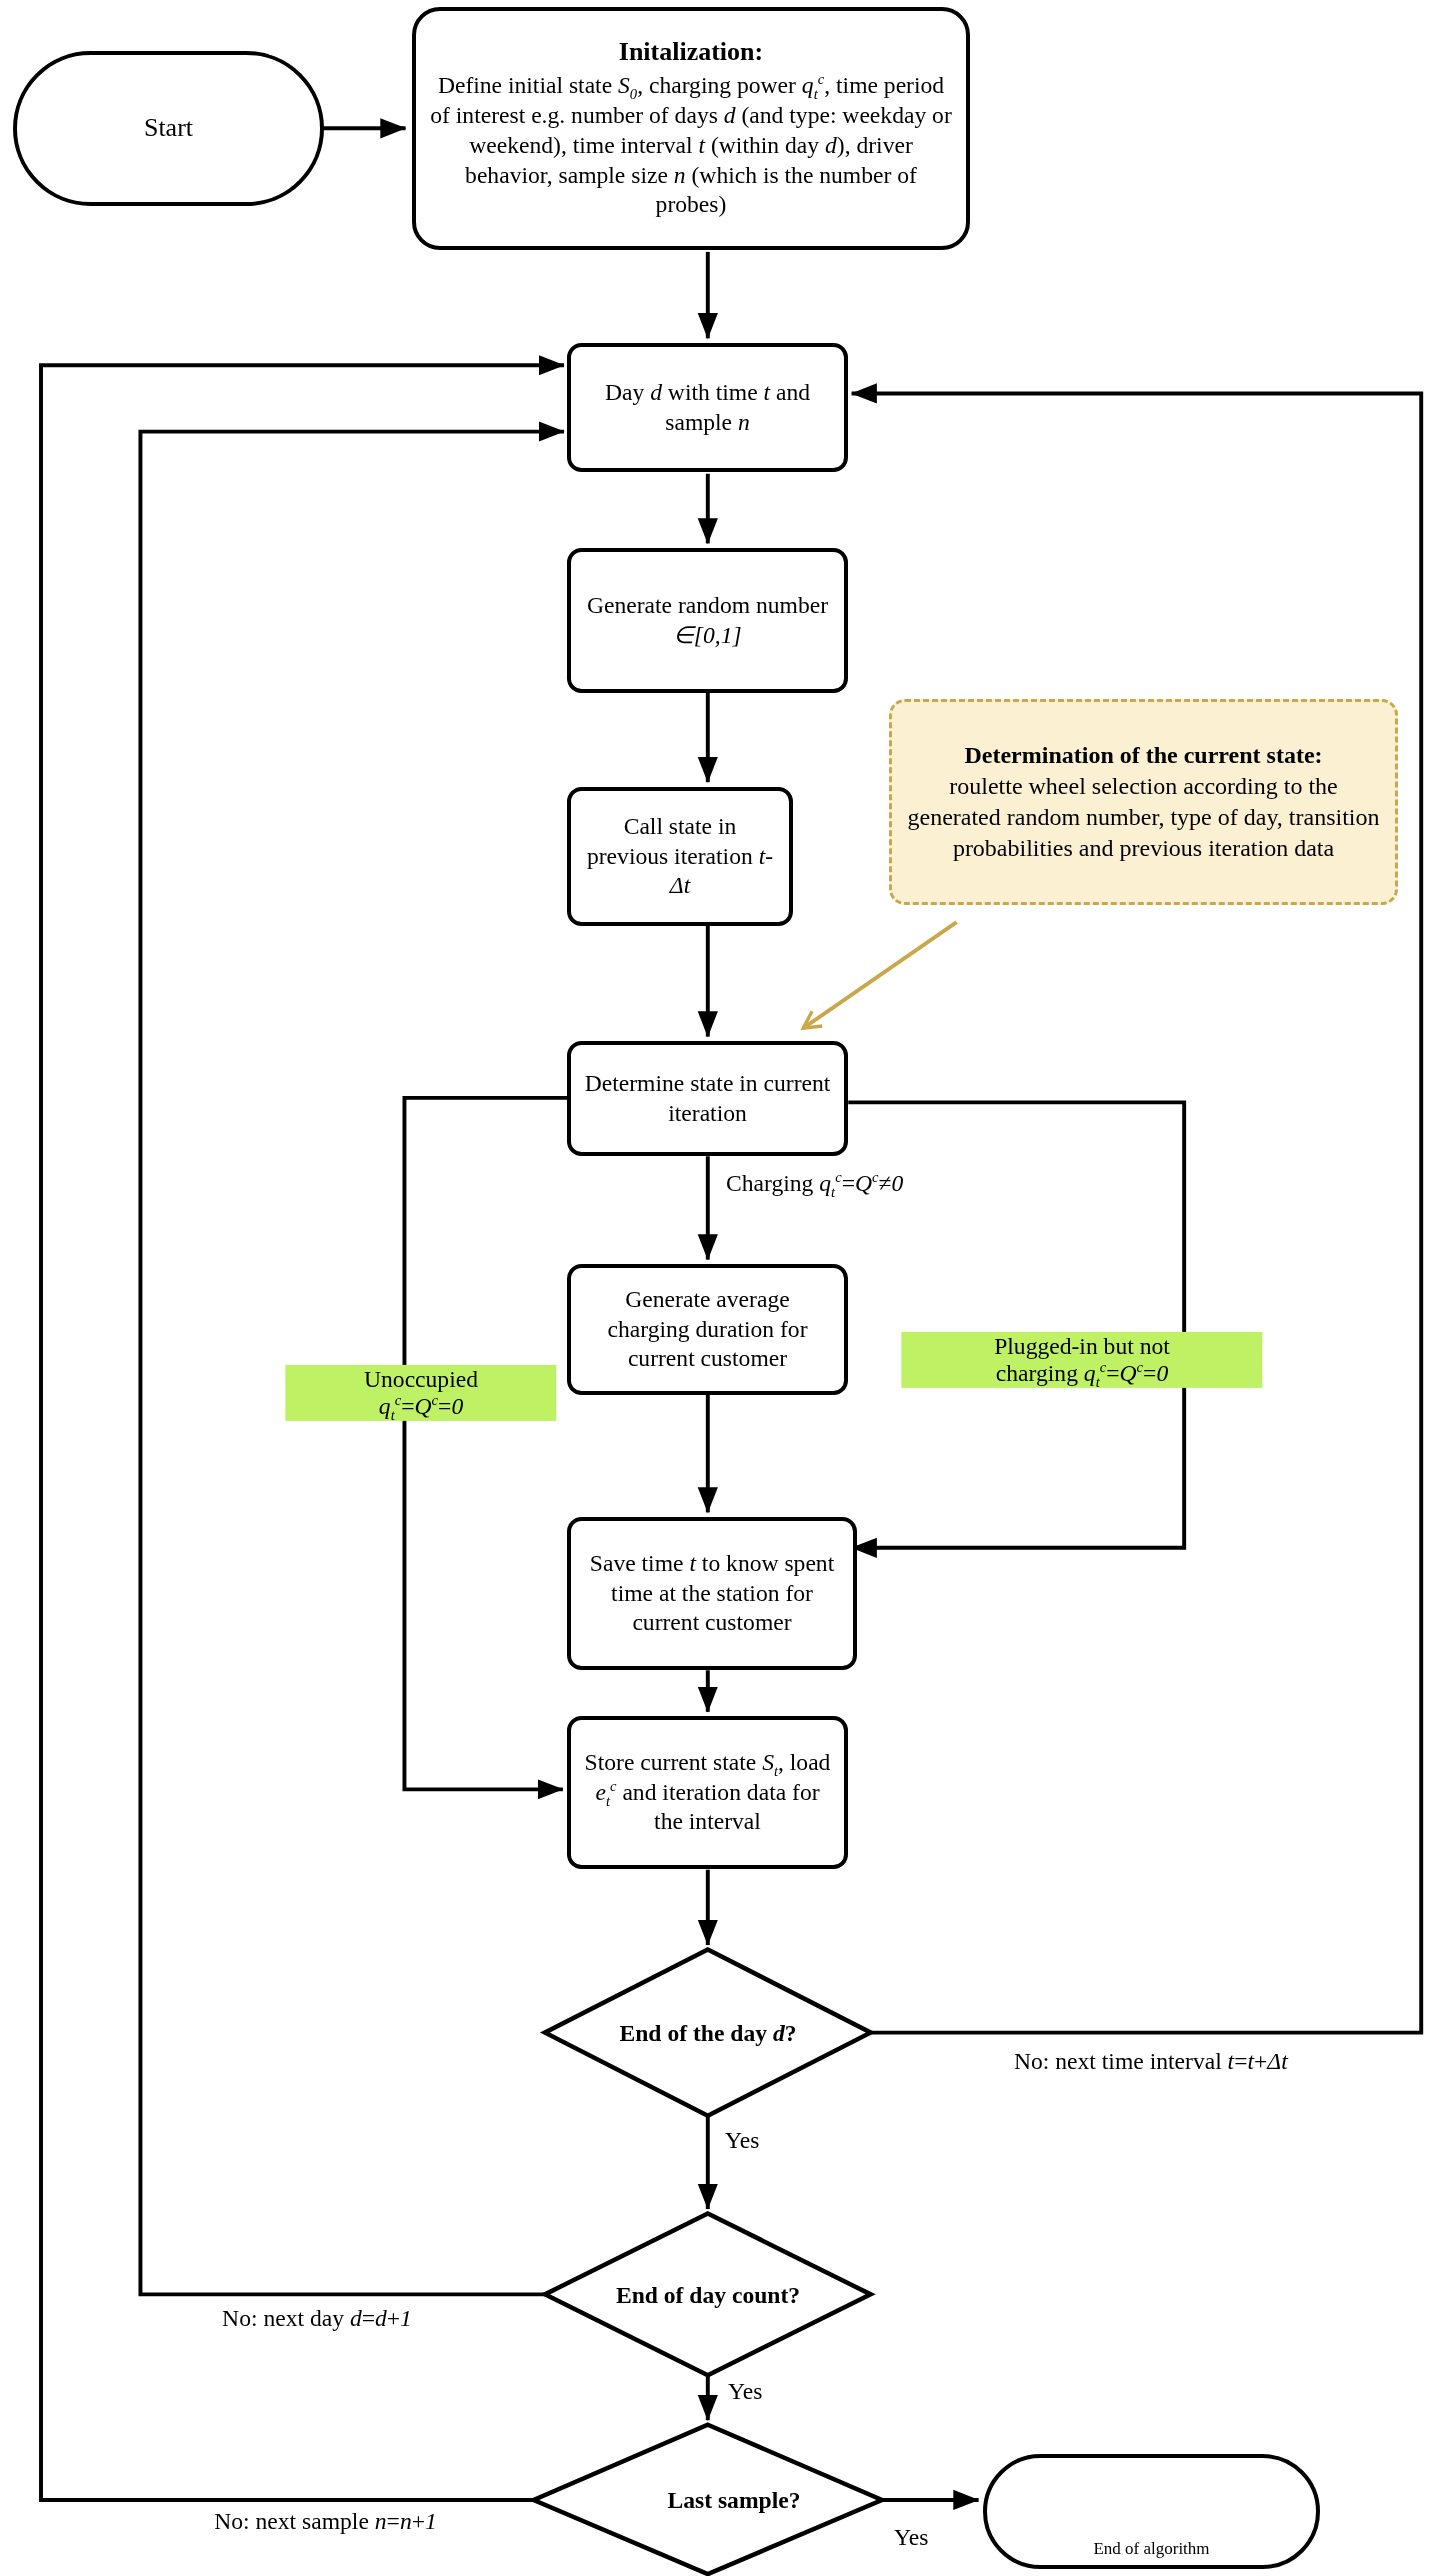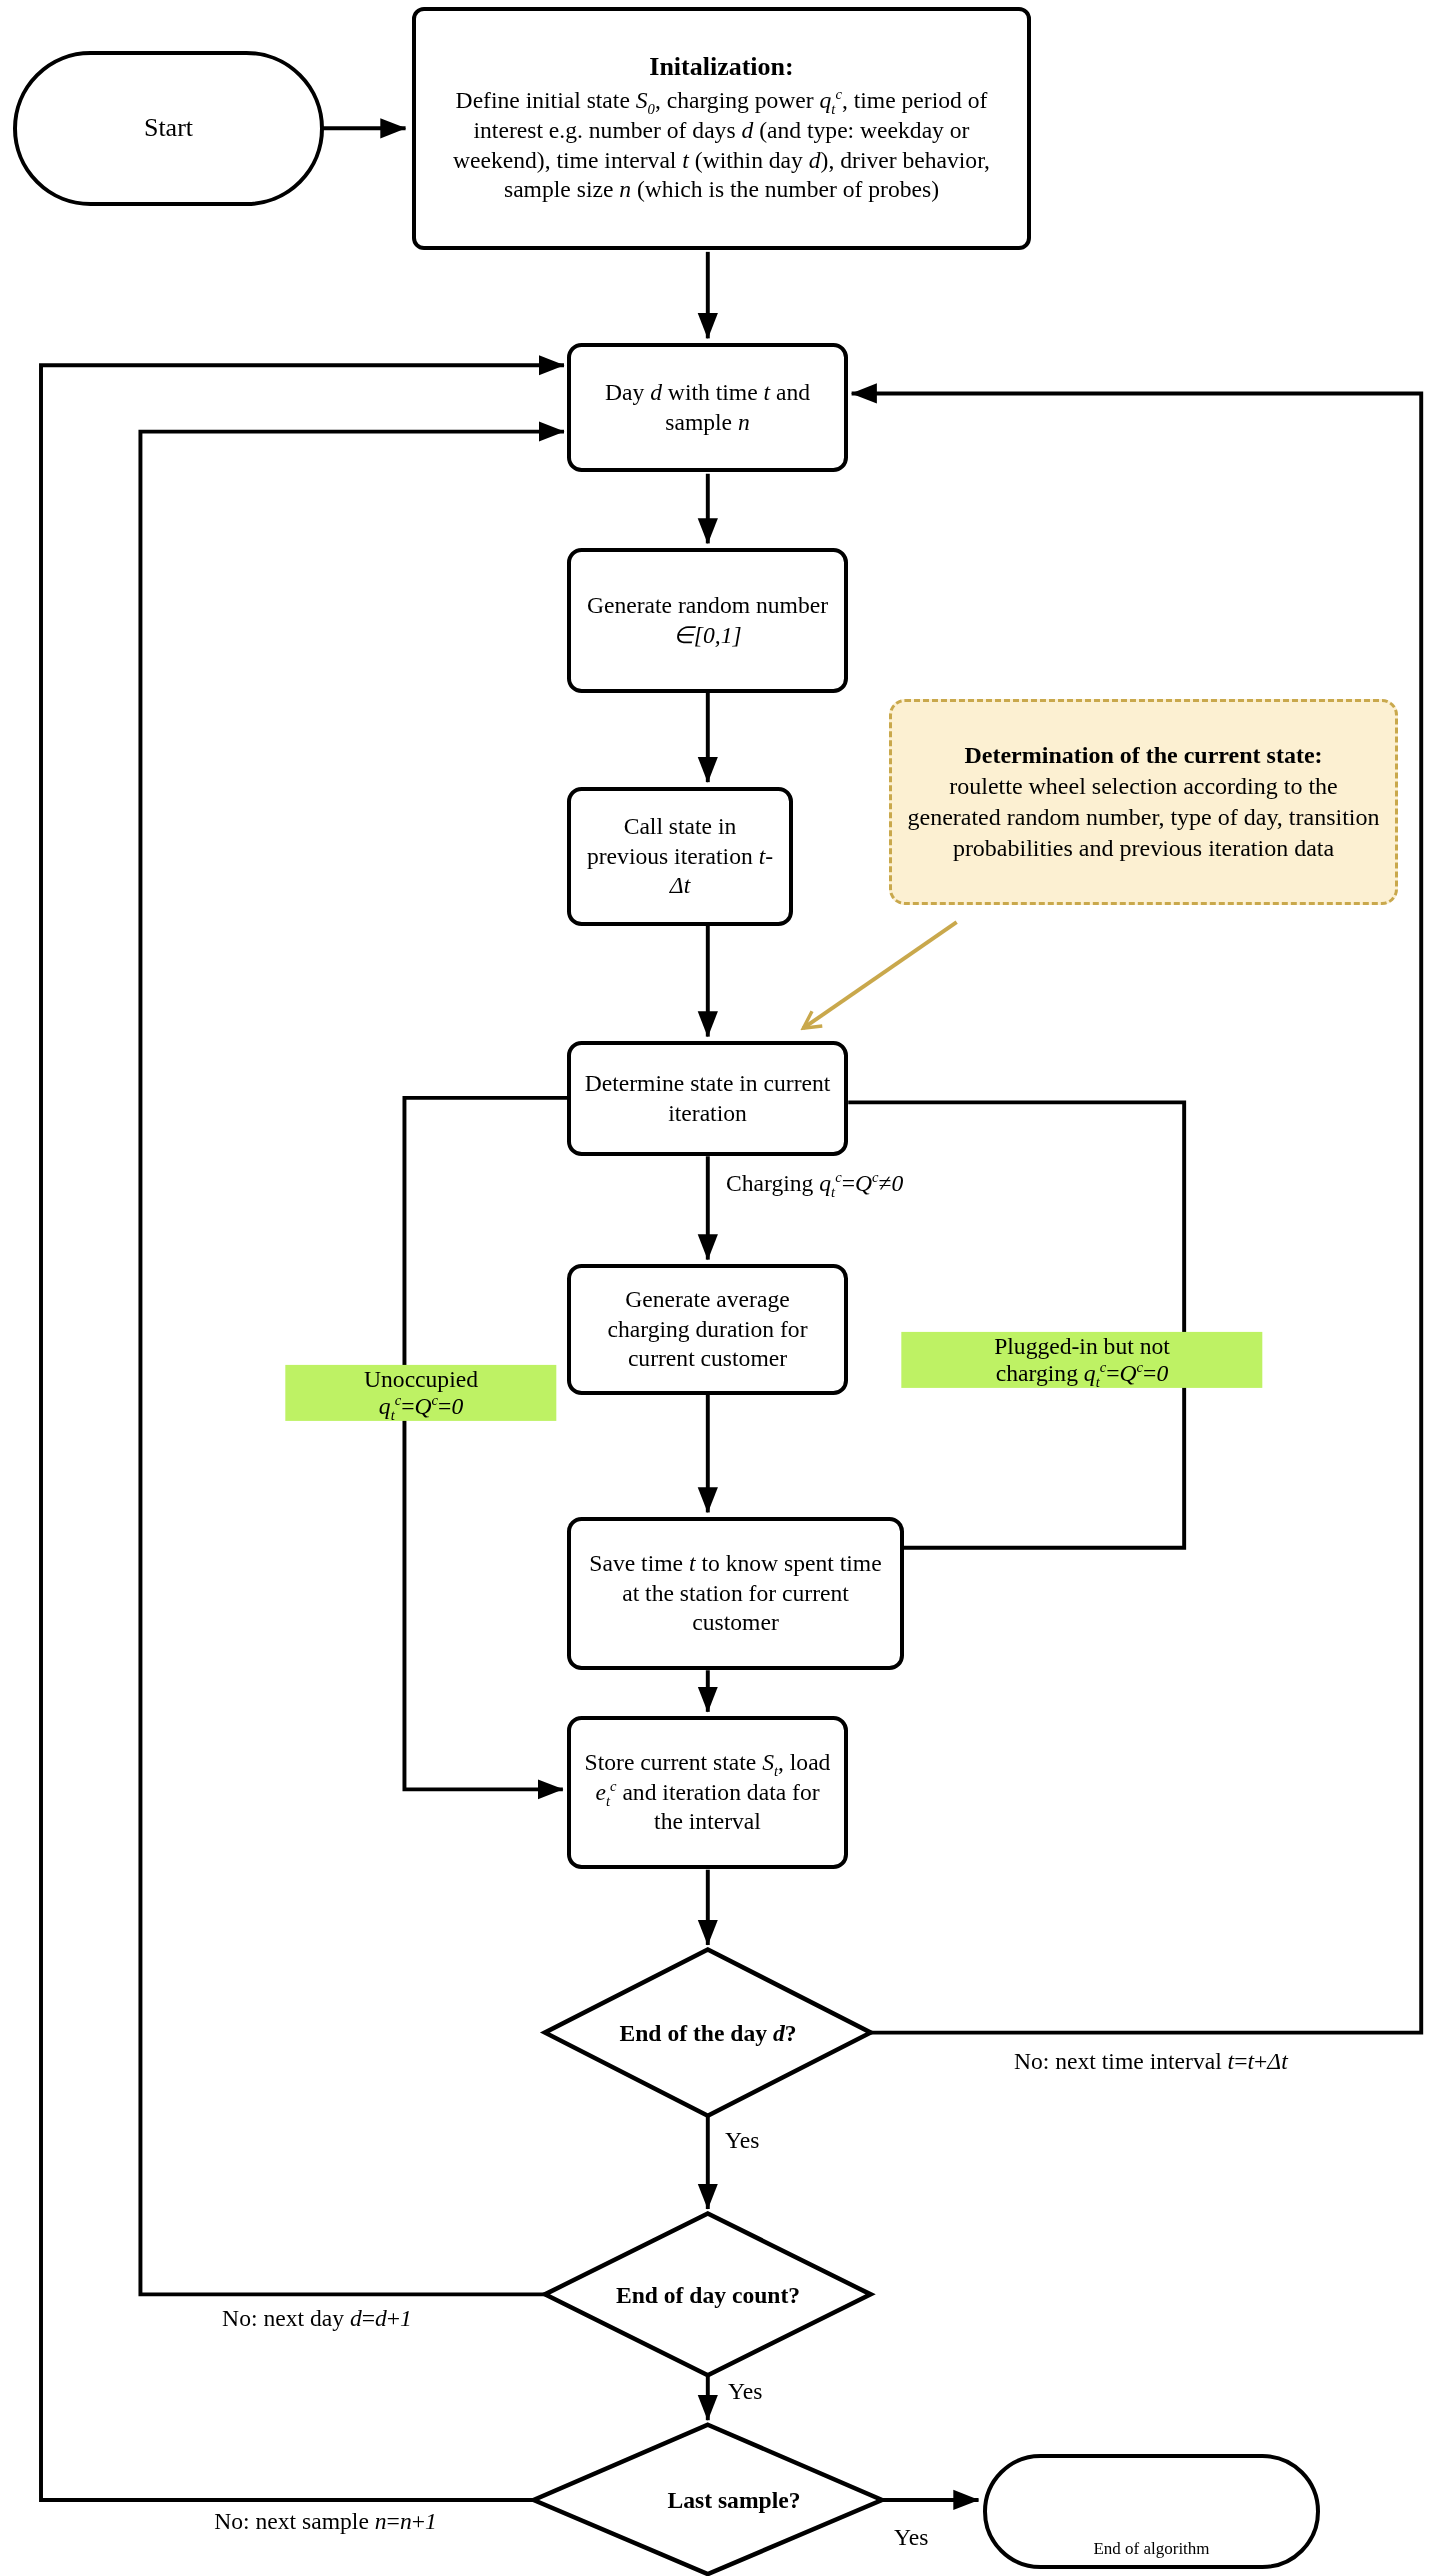--- a/index.html
+++ b/index.html
@@ -80,21 +80,21 @@
 
     <polygon class="diamond" points="1260,3470 1550,3618 1260,3766 970,3618"></polygon>
     <polygon class="diamond" points="1260,3940 1550,4084 1260,4228 970,4084"></polygon>
     <polygon class="diamond" points="1260,4316 1570,4450 1260,4582 950,4450"></polygon>
   </svg>
 
   <div class="box oval" style="left:13px;top:51px;width:311px;height:155px;">
     <span>Start</span>
   </div>
 
-  <div class="box" style="left:412px;top:6.7px;width:619px;height:243px;border-radius:12px;">
+  <div class="box" style="left:412px;top:6.7px;width:558px;height:243px;border-radius:28px;">
     <div class="init-title">Initalization:</div>
     <div>Define initial state <i>S<sub>0</sub></i>, charging power <i>q<sub>t</sub><sup>c</sup></i>, time period of interest e.g. number of days <i>d</i> (and type: weekday or weekend), time interval <i>t</i> (within day <i>d</i>), driver behavior, sample size <i>n</i> (which is the number of probes)</div>
   </div>
 
   <div class="box" style="left:567px;top:343px;width:281px;height:129px;">
     <div>Day <i>d</i> with time <i>t</i> and sample <i>n</i></div>
   </div>
 
   <div class="box" style="left:567px;top:548px;width:281px;height:145px;">
     <div>Generate random number <i>∈[0,1]</i></div>
@@ -105,21 +105,21 @@
   </div>
 
   <div class="box" style="left:567px;top:1041px;width:281px;height:115px;">
     <div>Determine state in current iteration</div>
   </div>
 
   <div class="box" style="left:567px;top:1264px;width:281px;height:131px;">
     <div>Generate average charging duration for current customer</div>
   </div>
 
-  <div class="box" style="left:567px;top:1517px;width:337px;height:153px;">
+  <div class="box" style="left:567px;top:1517px;width:290px;height:153px;">
     <div>Save time <i>t</i> to know spent time at the station for current customer</div>
   </div>
 
   <div class="box" style="left:567px;top:1716px;width:281px;height:153px;">
     <div>Store current state <i>S<sub>t</sub></i>, load <i>e<sub>t</sub><sup>c</sup></i> and iteration data for the interval</div>
   </div>
 
   <div class="note" style="left:889px;top:699px;width:509px;height:206px;border-radius:16px;">
     <div class="note-title">Determination of the current state:</div>
     <div>roulette wheel selection according to the generated random number, type of day, transition probabilities and previous iteration data</div>

